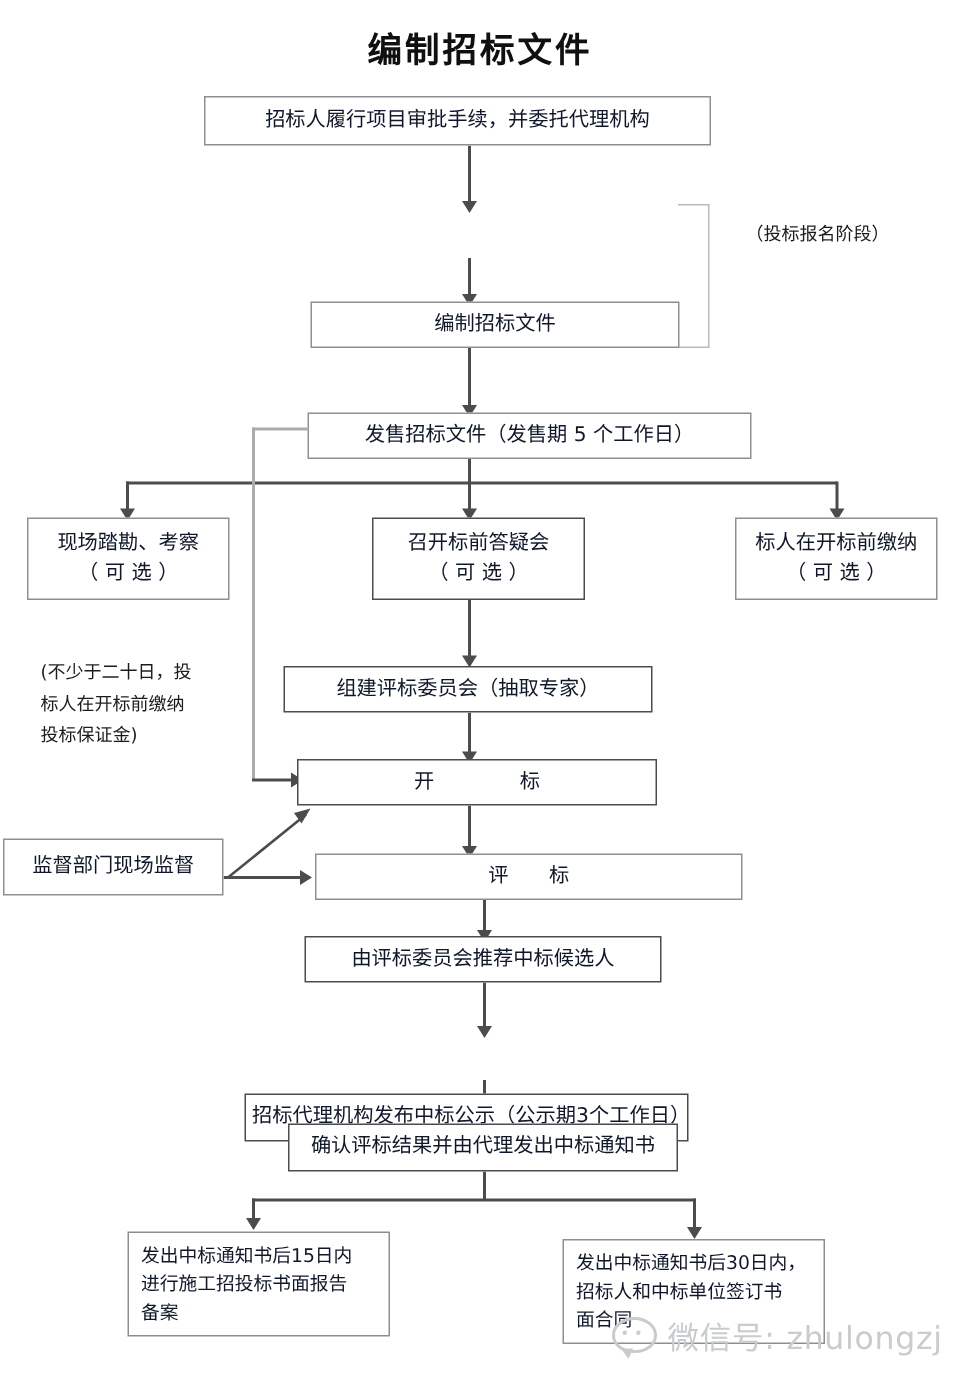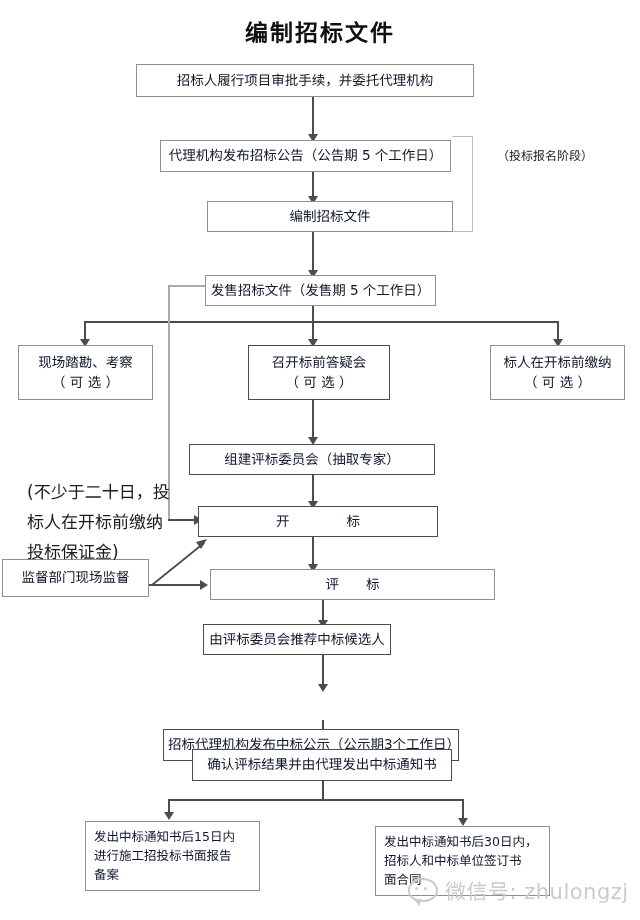--- a/index.html
+++ b/index.html
@@ -44,21 +44,21 @@
 
   
   .note{
     position:absolute;
     font-size:12px;
     line-height:1.7;
     color:#1b1b1b;
     z-index:4;
     white-space:pre-line;
   }
-  .note.small{font-size:17px;line-height:1.75;margin-top:40px;}
+  .note.small{font-size:12px;line-height:1.75;}
 
   
   .ln{position:absolute;background:#4a4c4e;z-index:1;}
   .ln.v{width:1.6px;}
   .ln.h{height:1.6px;}
   .ln.thin{background:#a9abad;}
   .arrow{
     position:absolute;width:0;height:0;z-index:2;
     border-left:5px solid transparent;
     border-right:5px solid transparent;
@@ -115,33 +115,30 @@
   <div class="bracket" style="left:452px;top:136px;width:21px;height:1.4px;"></div>
   <div class="bracket" style="left:452px;top:231px;width:21px;height:1.4px;"></div>
   <div class="note" style="left:497px;top:146px;">（投标报名阶段）</div>
 
   <div class="box" style="left:136px;top:64px;width:338px;height:33px;">
     <span class="txt">招标人履行项目审批手续，并委托代理机构</span>
   </div>
   <div class="ln v" style="left:312px;top:97px;height:39px;"></div>
   <div class="arrow down" style="left:308px;top:134px;"></div>
 
-  <div class="box" style="left:160px;top:140px;width:291px;height:32px;">
-    <span class="txt">代理机构发布招标公告（公告期 5 个工作日）</span>
-  </div>
   <div class="ln v" style="left:312px;top:172px;height:28px;"></div>
   <div class="arrow down" style="left:308px;top:196px;"></div>
 
   <div class="box" style="left:207px;top:201px;width:246px;height:31px;">
     <span class="txt">编制招标文件</span>
   </div>
   <div class="ln v" style="left:312px;top:232px;height:42px;"></div>
   <div class="arrow down" style="left:308px;top:270px;"></div>
 
-  <div class="box" style="left:205px;top:275px;width:231px;height:31px;">
+  <div class="box" style="left:205px;top:275px;width:296px;height:31px;">
     <span class="txt">发售招标文件（发售期 5 个工作日）</span>
   </div>
 
   <div class="ln v" style="left:312px;top:306px;height:16px;"></div>
   <div class="ln h" style="left:84px;top:321px;width:474px;"></div>
   <div class="ln v" style="left:84px;top:321px;height:22px;"></div>
   <div class="arrow down" style="left:80px;top:339px;"></div>
   <div class="ln v" style="left:312px;top:321px;height:22px;"></div>
   <div class="arrow down" style="left:308px;top:339px;"></div>
   <div class="ln v" style="left:557px;top:321px;height:22px;"></div>
@@ -196,21 +193,21 @@
   <div class="arrow right" style="left:200px;top:580px;"></div>
 
   <svg class="diag" style="left:0px;top:500px;width:260px;height:100px;">
     <line x1="152" y1="85" x2="204" y2="43" stroke="#4a4c4e" stroke-width="1.7"></line>
     <polygon points="207,39 196,42 201,49" fill="#4a4c4e"></polygon>
   </svg>
 
   <div class="ln v" style="left:322px;top:600px;height:24px;"></div>
   <div class="arrow down" style="left:318px;top:620px;"></div>
 
-  <div class="box dark" style="left:203px;top:624px;width:188px;height:31px;">
+  <div class="box dark" style="left:203px;top:624px;width:238px;height:31px;">
     <span class="txt">由评标委员会推荐中标候选人</span>
   </div>
   <div class="ln v" style="left:322px;top:655px;height:33px;"></div>
   <div class="arrow down" style="left:318px;top:684px;"></div>
 
   <div class="box dark" style="left:163px;top:729px;width:296px;height:32px;">
     <span class="txt">招标代理机构发布中标公示（公示期3个工作日）</span>
   </div>
   <div class="ln v" style="left:322px;top:720px;height:29px;"></div>
   <div class="arrow down" style="left:318px;top:745px;"></div>

